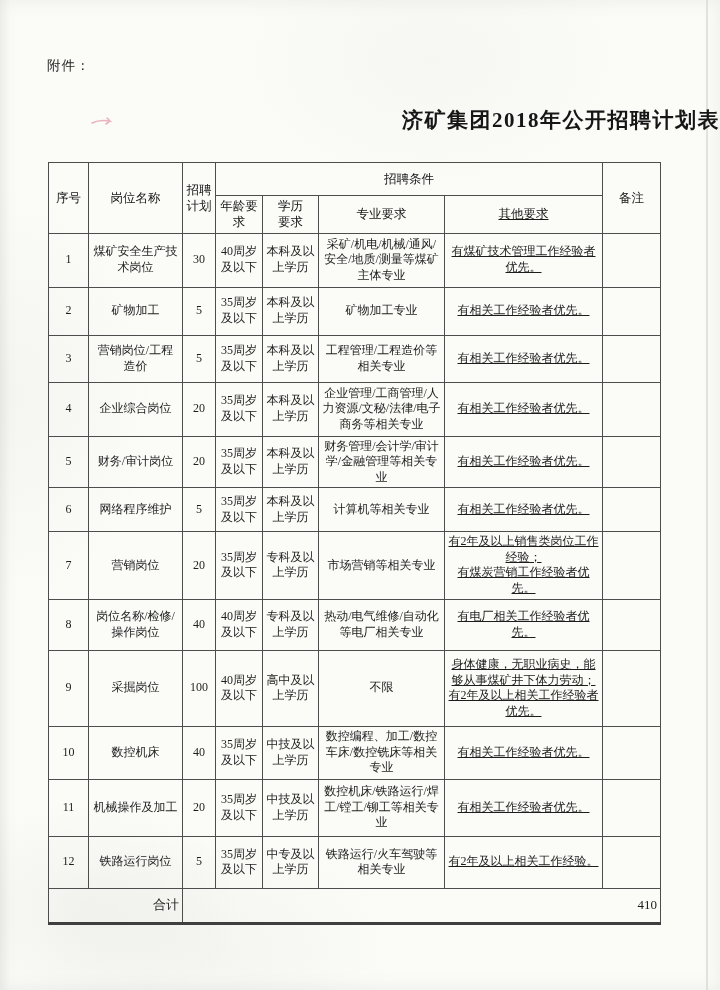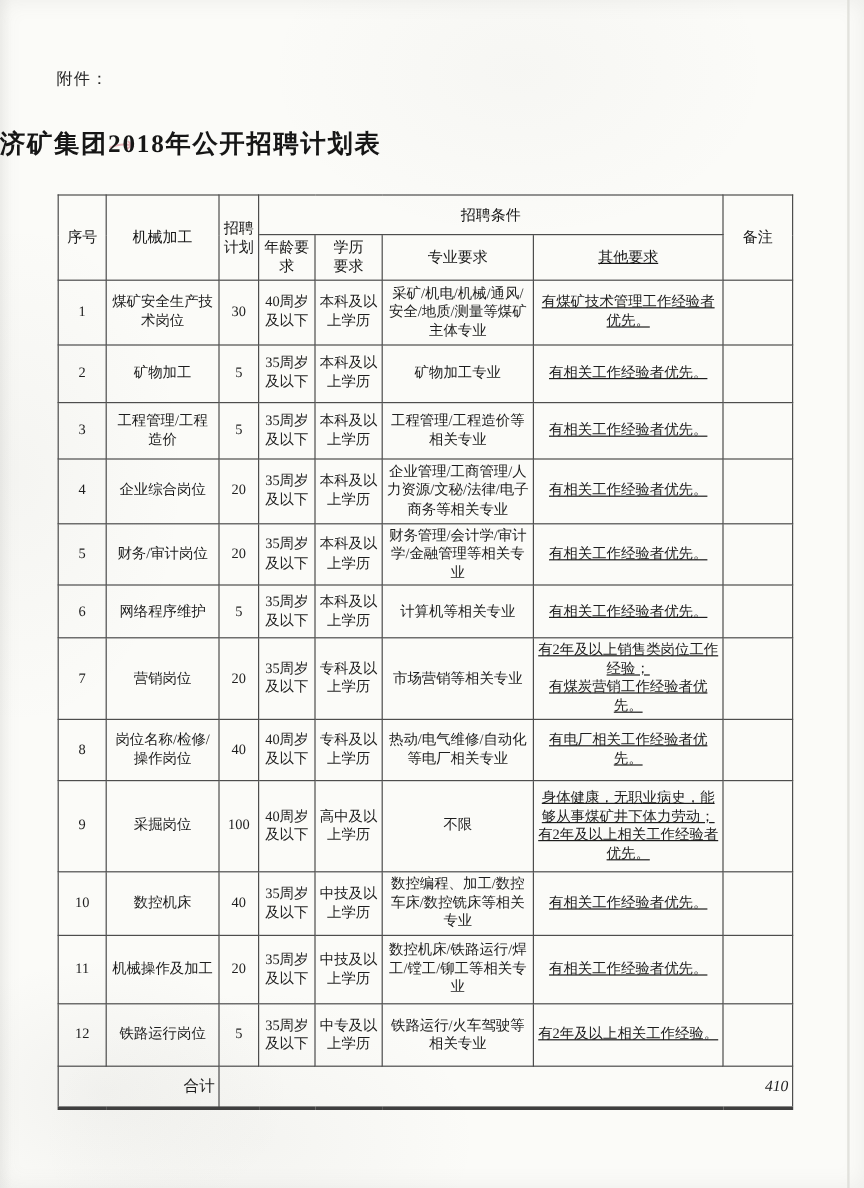--- a/index.html
+++ b/index.html
@@ -24,21 +24,21 @@
   .scan-edge-right{
     position:absolute;left:706px;top:0;width:2px;height:990px;
     background:#d9d9d4;opacity:0.75;
   }
   .attachment{
     position:absolute;left:47px;top:57px;
     font-size:13.5px;color:#242424;letter-spacing:1px;
   }
   .title{
     position:absolute;left:0;top:106px;width:720px;
-    text-align:left;
+    text-align:right;
     font-size:21px;font-weight:bold;color:#161616;
     letter-spacing:1.5px;
   }
   .red-mark{
     position:absolute;left:90px;top:112px;width:32px;height:18px;
     opacity:0.55;
   }
   table.sheet{
     position:absolute;left:48px;top:162px;
     width:612px;
@@ -53,21 +53,21 @@
     line-height:1.3;
     text-align:center;
     vertical-align:middle;
     padding:2px 3px;
     white-space:pre-line;
     overflow:hidden;
   }
   table.sheet{border:1.5px solid #3f3f3f;border-bottom-width:3px;}
   table.sheet th{font-size:12.5px;color:#171717;}
   td.left, th.left{text-align:left;padding-left:5px;text-decoration:underline;}
-  td.total-value{text-align:left;padding-left:9px;font-style:italic;}
+  td.total-value{text-align:left;padding-left:9px;}
   tr.total-row td{font-size:13px;text-align:right;}
 </style>
 </head>
 <body>
 
 <div class="page">
   <div class="scan-edge-right"></div>
 
   <div class="attachment">附件：</div>
 
@@ -84,21 +84,21 @@
         <col style="width:33px">
         <col style="width:47px">
       <col style="width:56px">
         <col style="width:126px">
         <col style="width:158px">
         <col style="width:58px">
     </colgroup>
     <tbody>
         <tr style="height:33px">
       <th rowspan="2">序号</th>
-      <th rowspan="2">机械加工</th>
+      <th rowspan="2">岗位名称</th>
       <th rowspan="2">招聘
 计划</th>
       <th colspan="4">招聘条件</th>
       <th rowspan="2">备注</th>
     </tr>
     <tr style="height:33px">
       <th>年龄要求</th>
       <th>学历
 要求</th>
       <th>专业要求</th>
@@ -120,21 +120,21 @@
       <td>矿物加工</td>
       <td>5</td>
       <td>35周岁及以下</td>
       <td>本科及以上学历</td>
       <td>矿物加工专业</td>
       <td class="left">有相关工作经验者优先。</td>
       <td></td>
     </tr>
     <tr style="height:47px">
       <td>3</td>
-      <td>工程管理/工程造价</td>
+      <td>营销岗位/工程造价</td>
       <td>5</td>
       <td>35周岁及以下</td>
       <td>本科及以上学历</td>
       <td>工程管理/工程造价等相关专业</td>
       <td class="left">有相关工作经验者优先。</td>
       <td></td>
     </tr>
     <tr style="height:54px">
       <td>4</td>
       <td>企业综合岗位</td>

